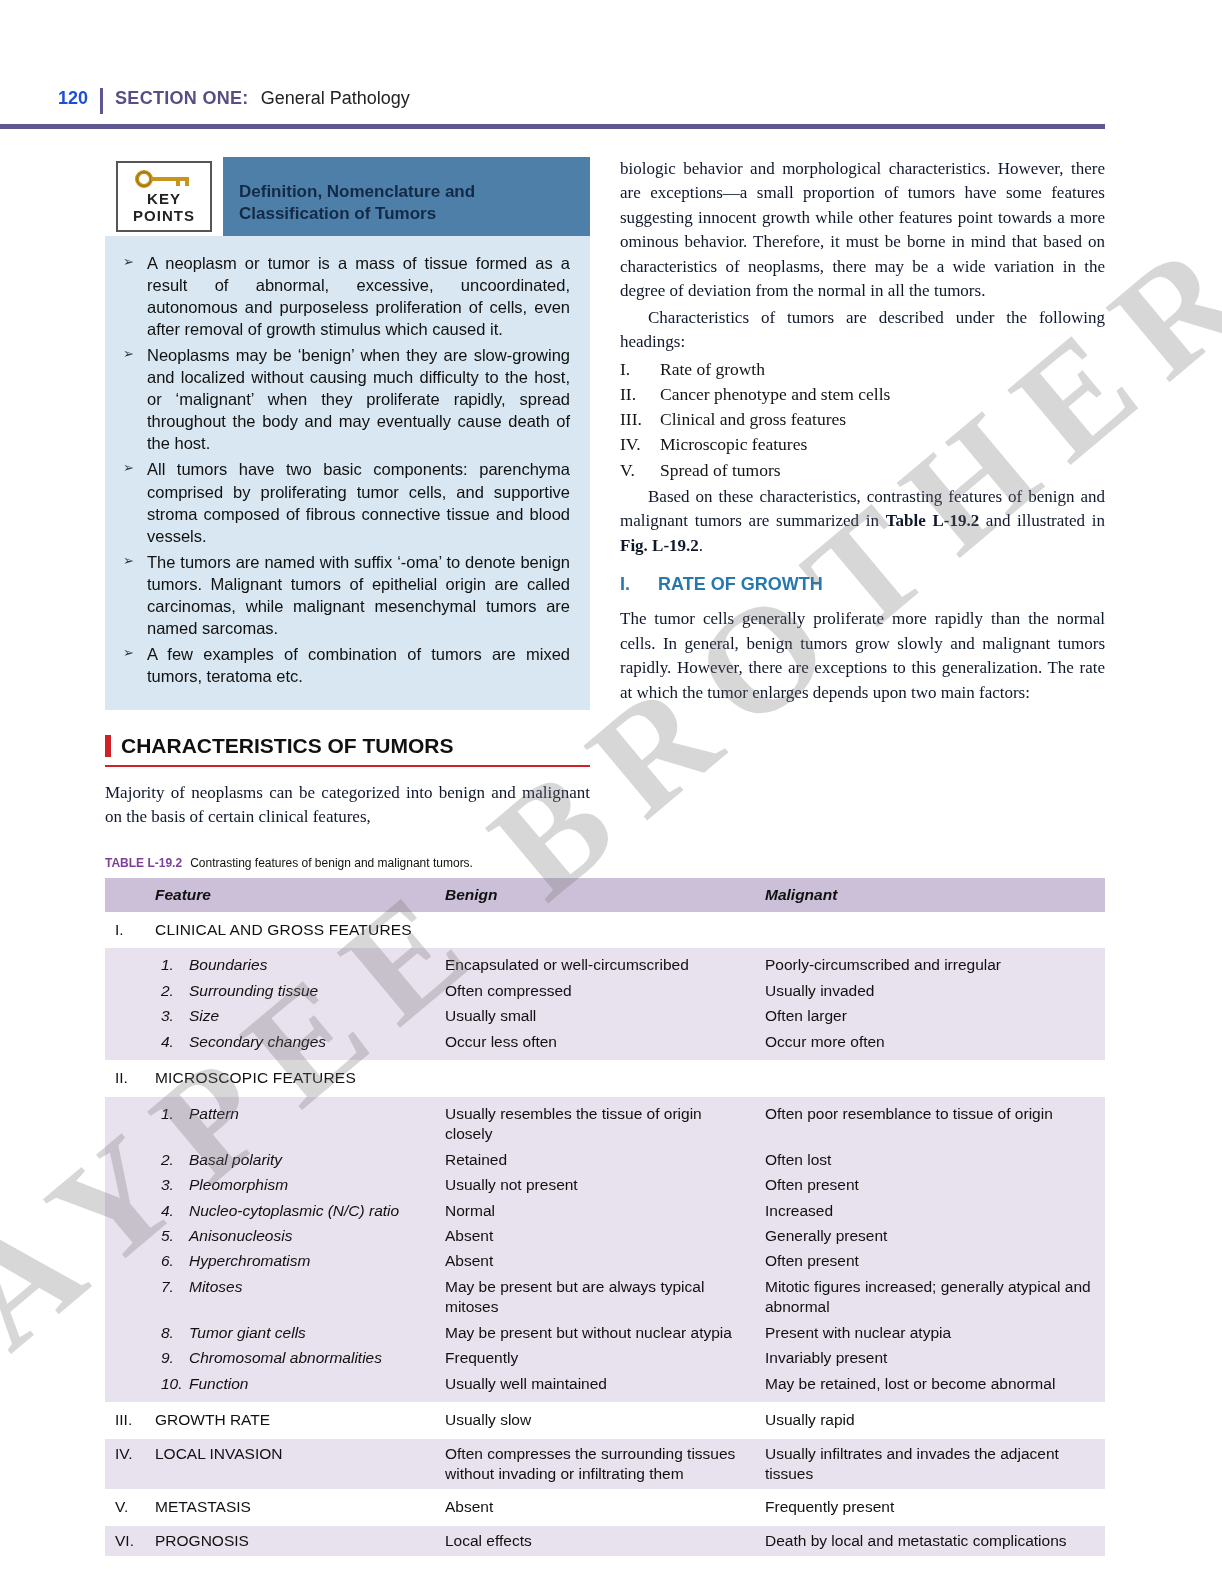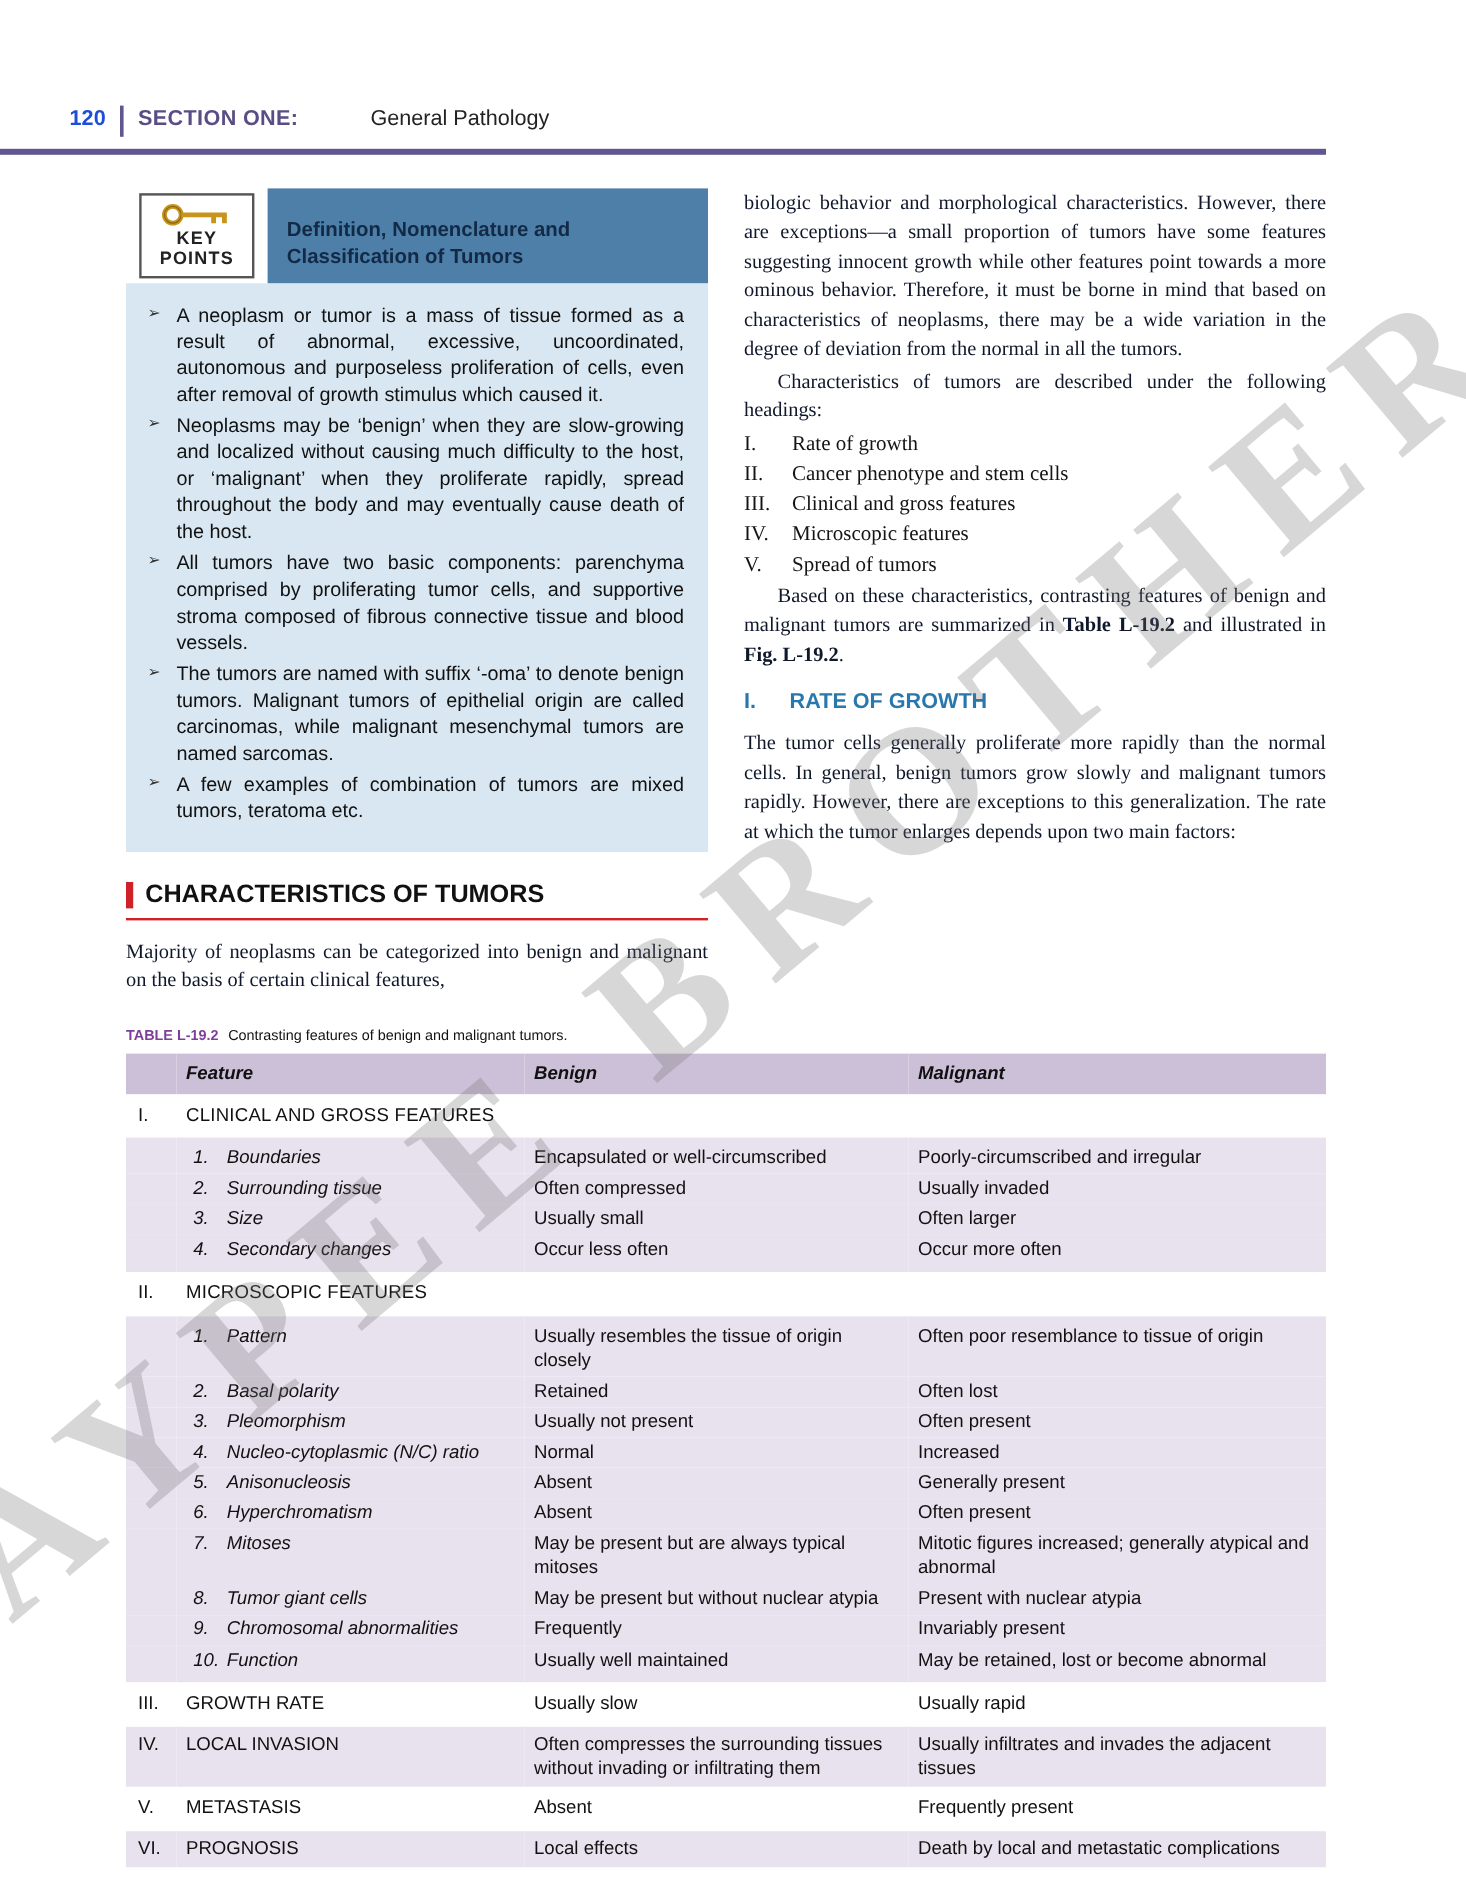--- a/index.html
+++ b/index.html
@@ -19,21 +19,21 @@
   }
 
   
   .page-header {
     display:flex; align-items:baseline; gap:12px;
     padding:88px 117px 0 58px; font-family:"Liberation Sans", sans-serif;
   }
   .page-num { font-size:18px; font-weight:bold; color:#1d4ed8; }
   .vbar { width:3px; height:26px; background:var(--rule-purple,#615692); align-self:center; }
   .sec-label { font-size:18px; font-weight:bold; color:var(--label-purple,#5a4d85); letter-spacing:0.3px; }
-  .sec-title { font-size:18px; color:#222;margin-left:48px; }
+  .sec-title { font-size:18px; color:#222; }
   .rule { margin:10px 117px 0 0; height:5px; background:var(--rule-purple,#615692); }
 
   
   .content { display:flex; gap:30px; padding:28px 117px 0 105px; position:relative; z-index:1; }
   .col { width:485px; }
 
   
   .kp-box { margin-bottom:24px; }
   .kp-header { display:flex; align-items:stretch; }
   .kp-badge-cell { width:118px; background:#ffffff; display:flex; align-items:center; justify-content:center; padding:4px 4px; }

